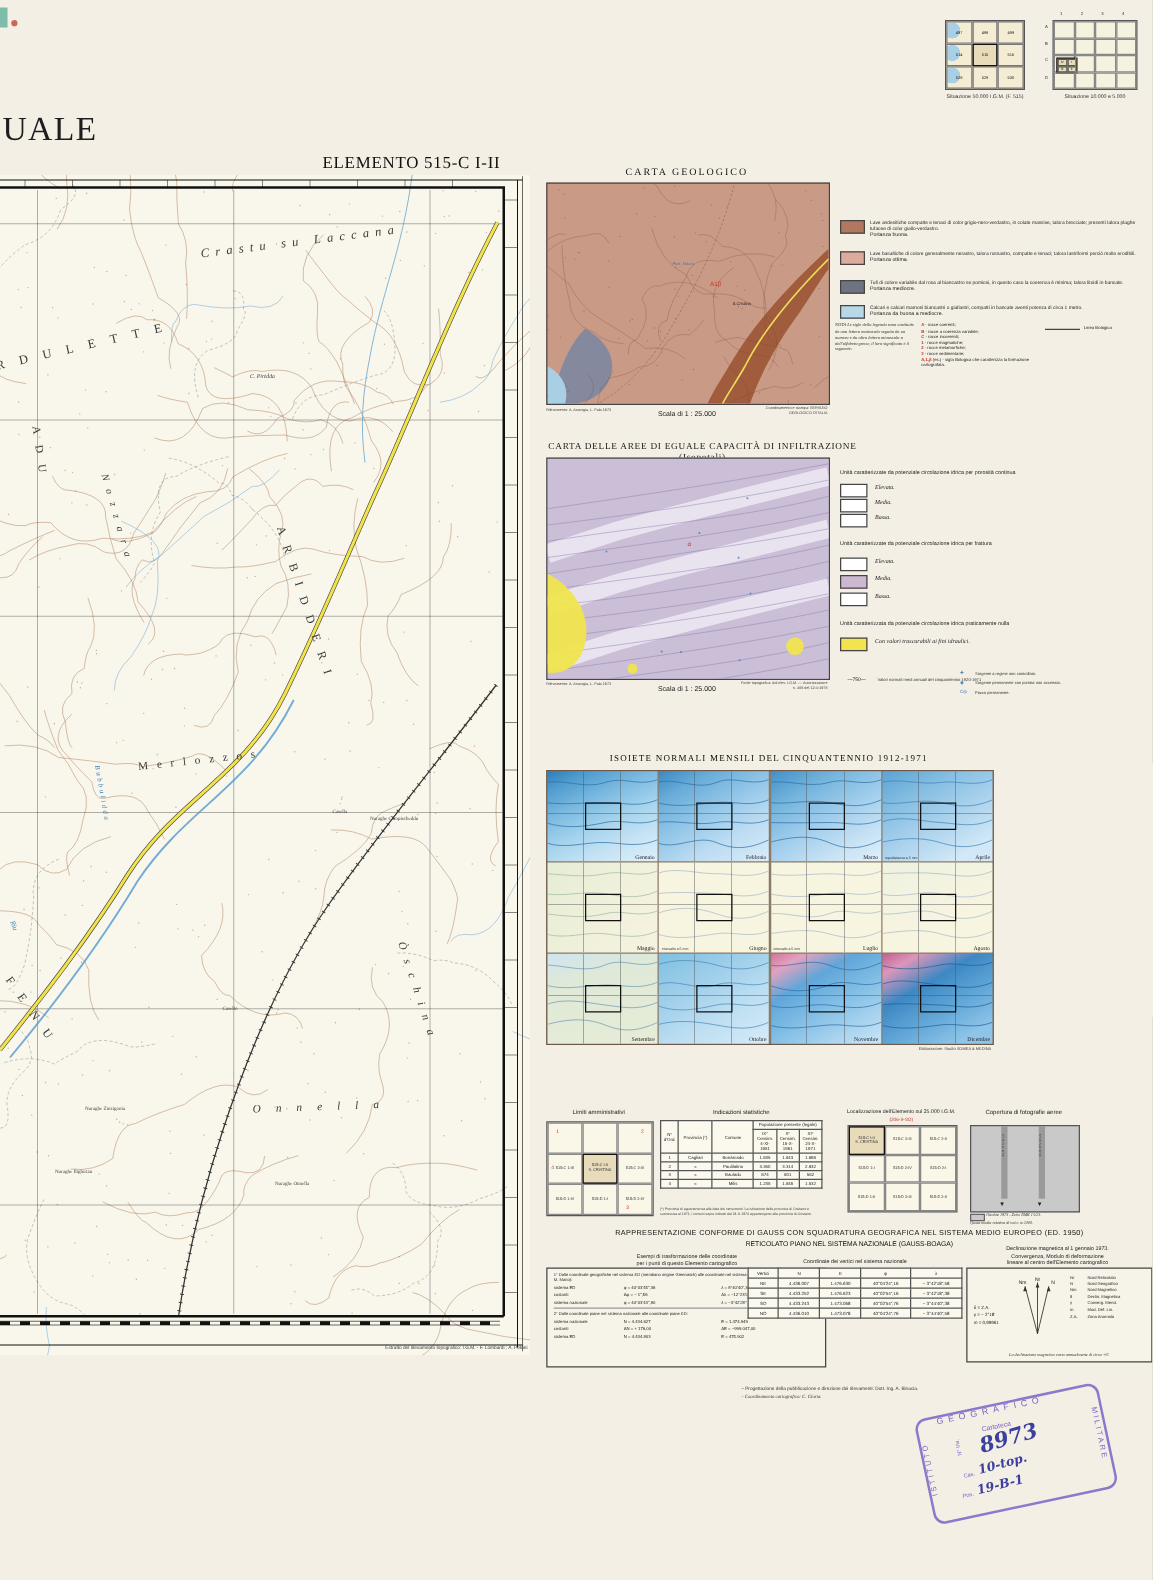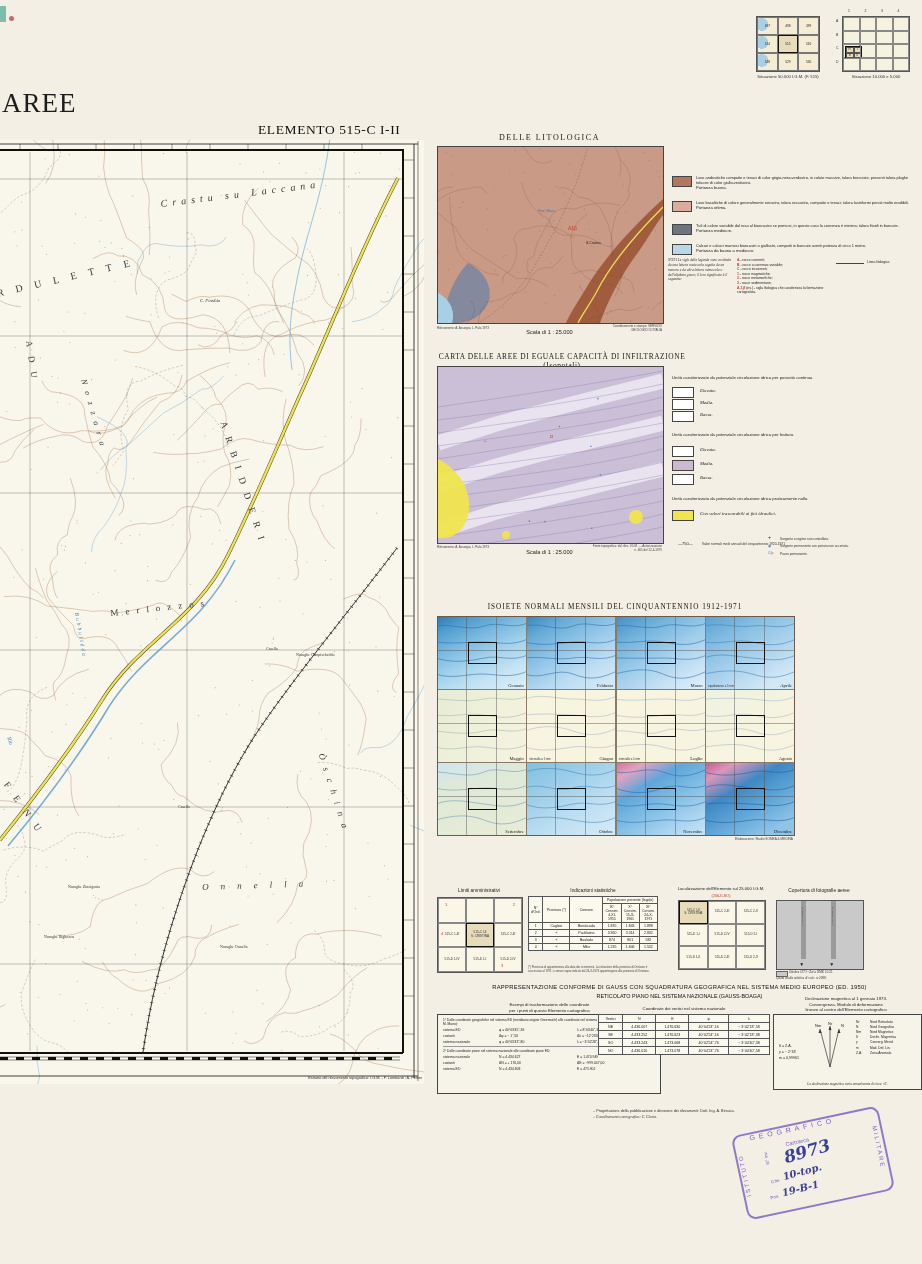--- a/index.html
+++ b/index.html
@@ -190,21 +190,21 @@
       <span class="abs colhead" style="left: 881px; top: 9px;">3</span>
       <span class="abs colhead" style="left: 897.5px; top: 9px;">4</span>
     </div>
   <div class="abs" id="sit10rows">
       <span class="abs colhead" style="left: 836px; top: 19px;">A</span>
       <span class="abs colhead" style="left: 836px; top: 32.5px;">B</span>
       <span class="abs colhead" style="left: 836px; top: 46px;">C</span>
       <span class="abs colhead" style="left: 836px; top: 59.5px;">D</span>
     </div>
 
-  <div class="abs serif map-title">AREE</div>
+  <div class="abs serif map-title">UALE</div>
   <div class="abs serif elem-label">ELEMENTO 515-C I-II</div>
 
   <div class="abs mainmap">
     <svg id="map-art" width="424" height="944" viewBox="0 0 424 944">
         <rect width="424" height="944" fill="#f9f6ec"></rect>
         <path d="M177.4,300.2Q185.9,292.1 201.2,275.7Q210.2,262.4 220.6,264.3Q226.6,256.4 236.4,249.2Q248.7,237.3 258.2,249.1Q272.0,246.2 282.6,251.7" fill="none" stroke="#a5744e" stroke-width="0.45" opacity="0.8"></path>
         <path d="M177.4,582.5Q182.5,602.7 161.2,624.5Q161.8,638.7 171.8,645.4Q177.0,656.9 183.7,656.4Q205.0,677.0 228.0,670.4Q238.9,670.9 242.1,682.8" fill="none" stroke="#a5744e" stroke-width="0.45" opacity="0.8"></path>
         <path d="M324.4,502.9Q320.6,503.2 309.9,508.0Q298.2,511.4 296.9,526.9Q291.1,538.8 268.1,553.1Q259.3,563.9 259.1,577.6Q258.6,589.2 245.2,611.5" fill="none" stroke="#a5744e" stroke-width="0.45" opacity="0.8"></path>
         <path d="M136.7,155.0Q132.1,140.9 141.8,121.1Q149.4,111.4 126.6,98.1Q119.6,78.2 112.9,61.7Q106.0,49.8 103.6,27.4Q105.5,13.1 104.2,0.2" fill="none" stroke="#a5744e" stroke-width="0.45" opacity="0.8"></path>
         <path d="M5.3,863.8Q4.4,867.4 -10.6,868.3Q-28.3,871.4 -45.7,867.5Q-60.6,867.4 -70.6,841.2Q-78.1,838.6 -80.5,824.2Q-83.5,823.1 -77.8,809.2" fill="none" stroke="#a5744e" stroke-width="0.45" opacity="0.8"></path>
@@ -672,21 +672,21 @@
     <span class="mlbl l-oschina">Òschina</span>
     <span class="mlbl l-casello">Casello</span>
     <span class="mlbl l-fenu">FENU</span>
     <span class="mlbl l-zinzigonia">Nuraghe Zinzigonia</span>
     <span class="mlbl l-onnella">Onnella</span>
     <span class="mlbl l-ilighozzu">Nuraghe Ilighozzu</span>
     <span class="mlbl l-nuronnella">Nuraghe Onnella</span>
   </div>
   <div class="abs map-credit">Estratto del rilevamento topografico: I.G.M. - F. Lombardi ; A. Petrini</div>
 
-  <div class="abs serif panel-title ctr" style="left:437px;top:133px;width:225px;">DELLE LITOLOGICA</div>
+  <div class="abs serif panel-title ctr" style="left:437px;top:133px;width:225px;">CARTA GEOLOGICO</div>
   <div class="abs lito-map">
     <svg id="lito-art" width="225" height="176" viewBox="0 0 225 176">
         <rect width="225" height="176" fill="#c99a86"></rect>
         <path d="M225,52 C192,82 166,112 150,138 C141,153 133,165 128,176 L162,176 C171,150 186,124 201,104 C210,91 218,77 225,68 Z" fill="#9b5534" opacity="0.9"></path>
         <path d="M30,116 C46,124 56,140 50,155 C45,170 30,176 18,176 L4,176 C7,154 16,130 30,116 Z" fill="#7e88a0" opacity="0.92"></path>
         <path d="M0,146 C10,151 18,162 14,176 L0,176 Z" fill="#a9cfe4"></path>
         <path d="M177.0,149.2Q190.4,125.4 175.5,108.6Q174.2,83.7 166.9,70.2Q160.2,50.9 140.1,50.1Q130.5,38.2 120.3,41.1" fill="none" stroke="#7c4a30" stroke-width="0.35" opacity="0.65"></path>
         <path d="M204.5,159.1Q193.0,166.3 181.5,161.9Q165.2,166.0 150.2,173.0Q128.6,185.0 115.1,205.7Q108.2,220.1 96.1,230.4" fill="none" stroke="#7c4a30" stroke-width="0.35" opacity="0.65"></path>
         <path d="M90.4,126.1Q85.3,112.0 95.6,109.2Q97.2,96.6 110.5,75.5Q115.3,57.6 136.8,62.1Q161.1,52.0 181.9,58.4" fill="none" stroke="#7c4a30" stroke-width="0.35" opacity="0.65"></path>
         <path d="M110.4,140.1Q97.0,129.1 78.6,131.8Q63.4,120.8 42.2,108.2Q26.3,98.8 17.0,79.9Q1.3,67.6 -5.5,60.8" fill="none" stroke="#7c4a30" stroke-width="0.35" opacity="0.65"></path>

